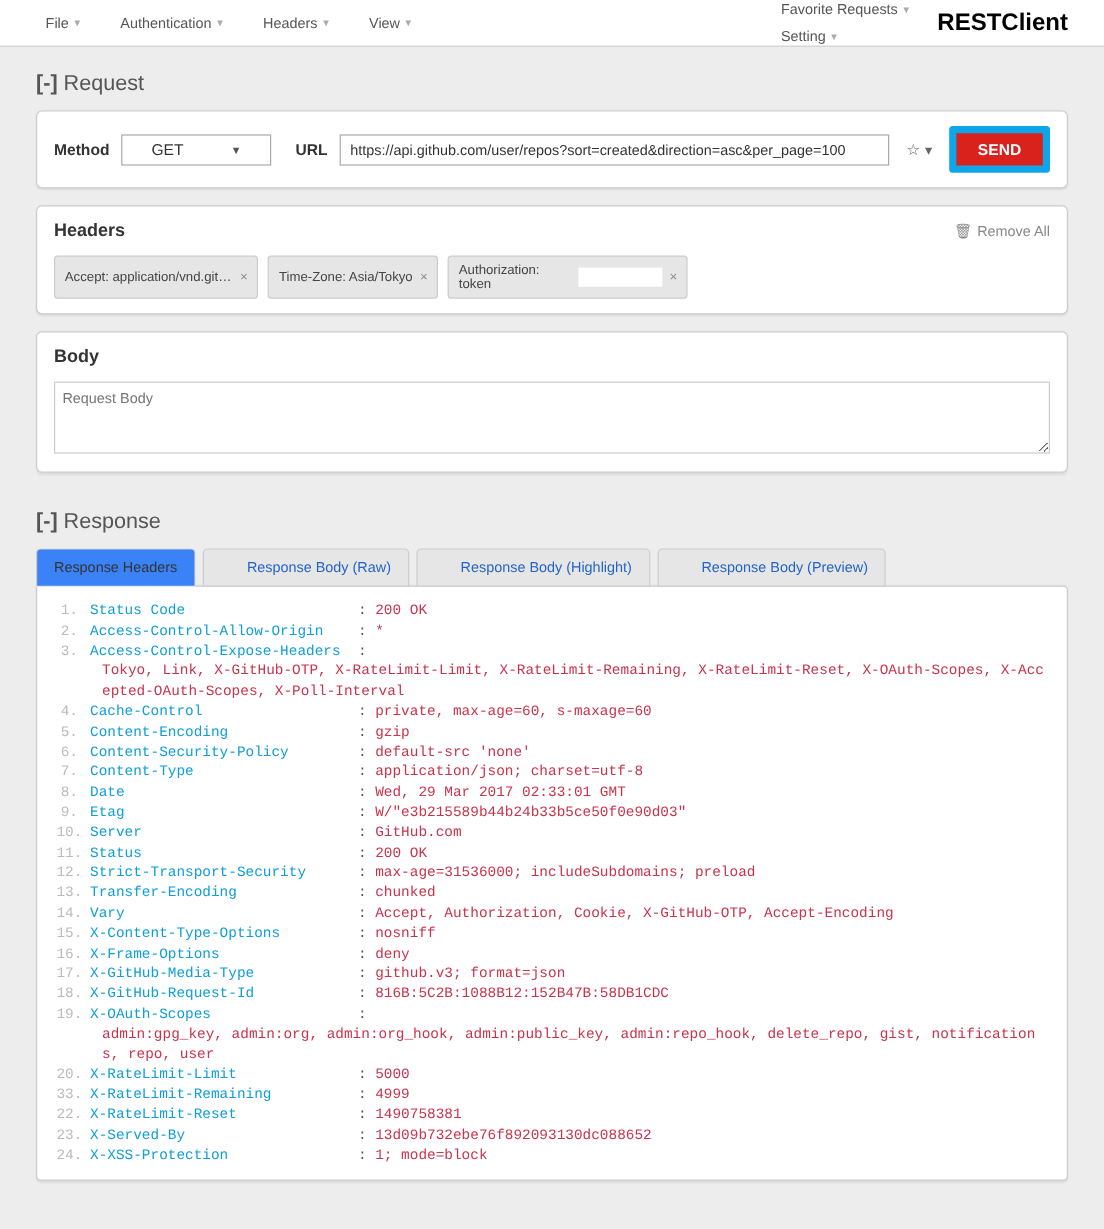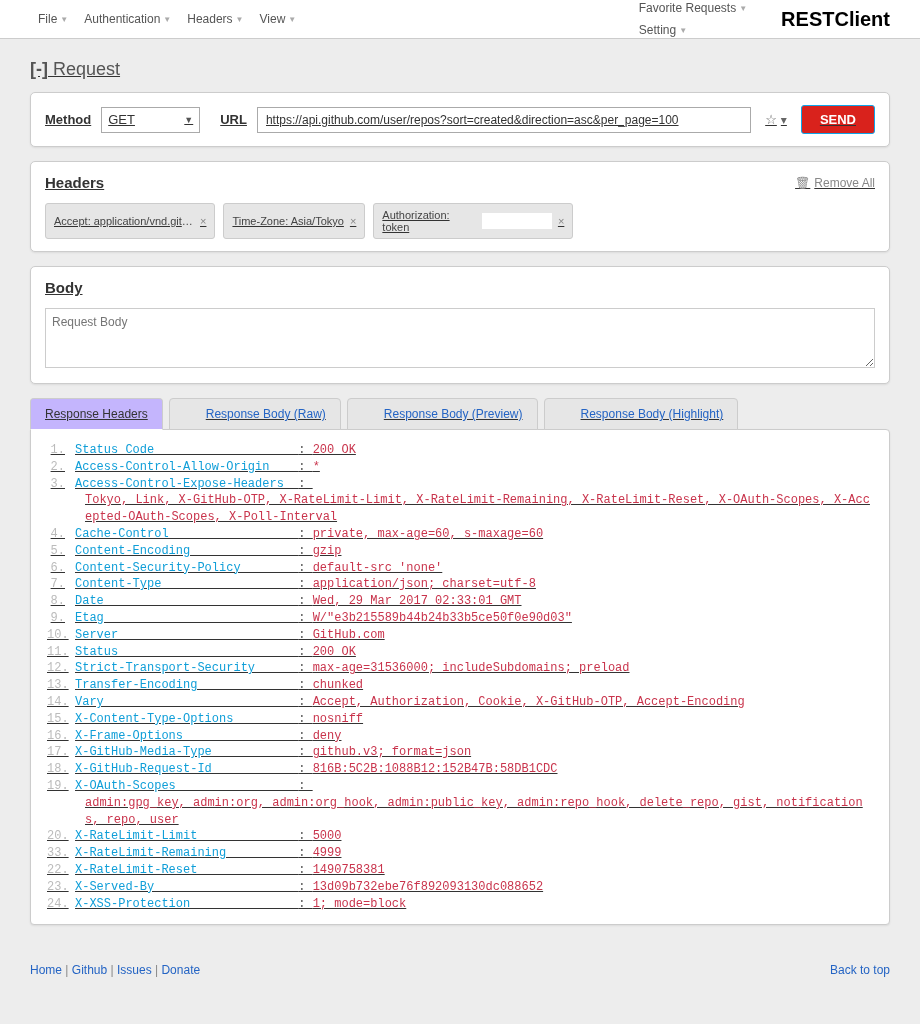--- a/index.html
+++ b/index.html
@@ -1,45 +1,45 @@
 <!DOCTYPE html>
 <html><head>
 <meta charset="utf-8">
 <style>
 * { box-sizing: border-box; margin: 0; padding: 0; }
 body { font-family: Arial, Helvetica, sans-serif; font-size: 13px; background: #ededed; color: #333; width: 920px; }
 .topbar { background: #fff; border-bottom: 1px solid #ccc; padding: 6px 30px; display: flex; justify-content: space-between; align-items: center; height: 39px; }
-.topbar-left, .topbar-right { display: flex; align-items: center; gap: 0; }
+.topbar-left, .topbar-right { display: flex; align-items: center; gap: 16px; }
 .topbar-right { gap: 2px; }
 .menu-item { color: #555; padding: 4px 8px; cursor: pointer; font-size: 12px; display: flex; align-items: center; gap: 3px; }
 .menu-caret { font-size: 8px; color: #aaa; }
-.brand { font-weight: bold; font-size: 20px; color: #000; margin-left: 24px; }
-.container { padding: 12px 30px 20px 30px; text-decoration: underline; }
+.brand { font-weight: bold; font-size: 20px; color: #000; margin-left: 12px; }
+.container { padding: 12px 30px 20px 30px; }
 .section-title { font-size: 18px; color: #555; margin: 8px 0 12px 0; font-weight: normal; }
 .collapse-btn { color: #555; text-decoration: none; font-weight: bold; }
 .panel { background: #fff; border: 1px solid #ccc; border-radius: 5px; padding: 12px 14px; box-shadow: 0 1px 2px rgba(0,0,0,0.08); margin-bottom: 14px; }
 .req-row { display: flex; align-items: center; gap: 10px; }
 .label { font-size: 13px; color: #333; font-weight: bold; }
-.method-select { width: 99px; height: 26px; border: 1px solid #aaa; padding: 2px 6px; font-size: 13px; background: #fff; position: relative; display:flex; align-items:center; justify-content: space-between; }
+.method-select { width: 125px; height: 26px; border: 1px solid #aaa; padding: 2px 24px; font-size: 13px; background: #fff; position: relative; display:flex; align-items:center; justify-content: space-between; }
 .method-select .caret { font-size: 9px; color: #555; }
 .url-input { flex: 1; height: 26px; border: 1px solid #aaa; padding: 3px 8px; font-size: 12px; color: #333; }
 .url-actions { display: flex; align-items: center; gap: 4px; color: #666; padding: 0 4px; }
-.send-btn { background: #d9221c; color: #fff; border: 1px solid #0ea5e9; border-radius: 3px; padding: 6px 18px; font-weight: bold; font-size: 13px; cursor: pointer; }
+.send-btn { background: #d9221c; color: #fff; border: 6px solid #0ea5e9; border-radius: 3px; padding: 6px 18px; font-weight: bold; font-size: 13px; cursor: pointer; }
 .panel-head { display: flex; justify-content: space-between; align-items: center; margin-bottom: 12px; }
 .panel-head h3 { font-size: 15px; font-weight: bold; color: #333; }
 .remove-all { color: #888; font-size: 12px; cursor: pointer; display:flex; align-items:center; gap:4px;}
 .header-chips { display: flex; flex-wrap: wrap; gap: 8px; }
 .chip { background: #e6e6e6; border: 1px solid #ccc; border-radius: 3px; padding: 5px 8px; font-size: 11px; color: #444; display: flex; align-items: center; gap: 6px; max-width: 200px; }
 .chip-text { white-space: nowrap; overflow: hidden; text-overflow: ellipsis; max-width: 140px; }
 .chip-close { color: #888; cursor: pointer; font-size: 11px; }
 .chip-input { background: #fff; border: none; width: 70px; height: 16px; }
 .body-textarea { width: 100%; height: 60px; border: 1px solid #ccc; padding: 6px; font-size: 12px; color: #888; resize: both; font-family: Arial; }
 .tabs { display: flex; gap: 6px; margin-bottom: 0; }
 .tab { padding: 8px 14px; font-size: 12px; cursor: pointer; border-radius: 4px 4px 0 0; }
-.tab.active { background: #c4b5fd; border: 1px solid #ccc; border-bottom: 1px solid #fff; color: #333; font-weight: normal; position: relative; z-index: 2; }
+.tab.active { background: #3b82f6; border: 1px solid #ccc; border-bottom: 1px solid #fff; color: #333; font-weight: normal; position: relative; z-index: 2; }
 .tab.inactive { background: #e6e6e6; border: 1px solid #ccc; color: #2464c4; padding-left: 36px; }
 .response-panel { background: #fff; border: 1px solid #ccc; border-radius: 0 4px 4px 4px; padding: 12px 16px; margin-top: -1px; font-family: "Courier New", monospace; font-size: 12px; line-height: 1.4; box-shadow: 0 1px 2px rgba(0,0,0,0.08); }
 .hdr-line { display: flex; white-space: pre; }
 .ln-num { color: #bbb; width: 28px; text-align: right; padding-right: 10px; flex-shrink: 0; }
 .hdr-key { color: #0f9ed8; }
 .hdr-sep { color: #555; }
 .hdr-val { color: #c9344c; }
 .hdr-wrap { padding-left: 38px; color: #c9344c; white-space: pre-wrap; word-break: break-all; }
 .footer { display: flex; justify-content: space-between; padding: 18px 30px 20px 30px; font-size: 12px; }
 .footer a { color: #2464c4; text-decoration: none; }
@@ -131,26 +131,30 @@
       </div>
   </div>
 
   <div class="panel">
     <div class="panel-head">
       <h3>Body</h3>
     </div>
     <textarea class="body-textarea" placeholder="Request Body" style=""></textarea>
   </div>
 
+  <h2 class="section-title" style="margin-top:30px;">
+    <a href="#" class="collapse-btn">[-]</a>
+    <span>Response</span>
+  </h2>
 
   <div class="tabs" id="response-tabs">
       <div class="tab active">Response Headers</div>
       <div class="tab inactive">Response Body (Raw)</div>
+      <div class="tab inactive">Response Body (Highlight)</div>
       <div class="tab inactive">Response Body (Preview)</div>
-      <div class="tab inactive">Response Body (Highlight)</div>
     </div>
 
   <div class="response-panel" id="response-headers">
       <div class="hdr-line"><span class="ln-num">1.</span><span class="hdr-key">Status Code                    </span><span class="hdr-sep">: </span><span class="hdr-val">200 OK</span></div>
       <div class="hdr-line"><span class="ln-num">2.</span><span class="hdr-key">Access-Control-Allow-Origin    </span><span class="hdr-sep">: </span><span class="hdr-val">*</span></div>
       <div class="hdr-line"><span class="ln-num">3.</span><span class="hdr-key">Access-Control-Expose-Headers  </span><span class="hdr-sep">: </span><span class="hdr-val"></span></div>
       <div class="hdr-wrap">Tokyo, Link, X-GitHub-OTP, X-RateLimit-Limit, X-RateLimit-Remaining, X-RateLimit-Reset, X-OAuth-Scopes, X-Accepted-OAuth-Scopes, X-Poll-Interval</div>
       <div class="hdr-line"><span class="ln-num">4.</span><span class="hdr-key">Cache-Control                  </span><span class="hdr-sep">: </span><span class="hdr-val">private, max-age=60, s-maxage=60</span></div>
       <div class="hdr-line"><span class="ln-num">5.</span><span class="hdr-key">Content-Encoding               </span><span class="hdr-sep">: </span><span class="hdr-val">gzip</span></div>
       <div class="hdr-line"><span class="ln-num">6.</span><span class="hdr-key">Content-Security-Policy        </span><span class="hdr-sep">: </span><span class="hdr-val">default-src 'none'</span></div>

